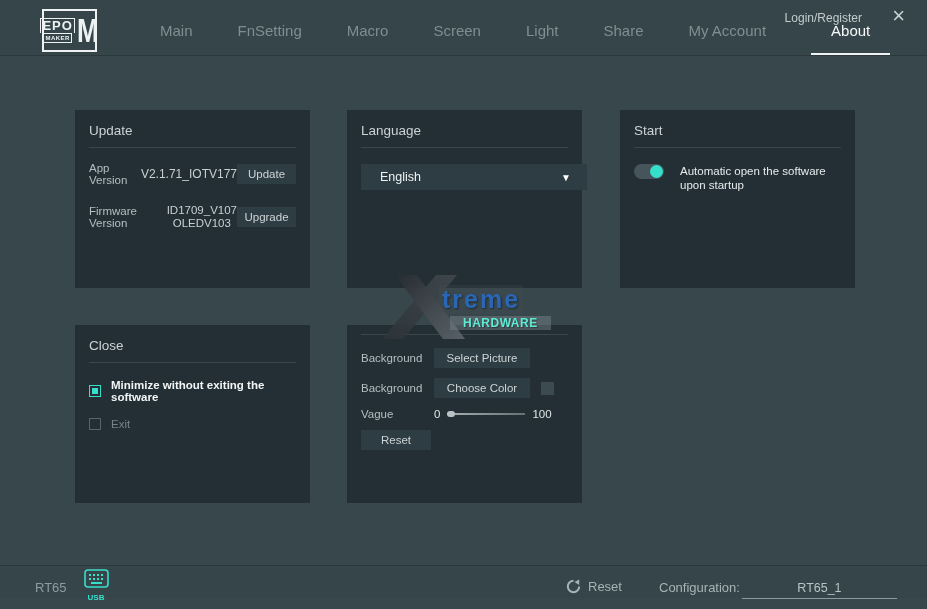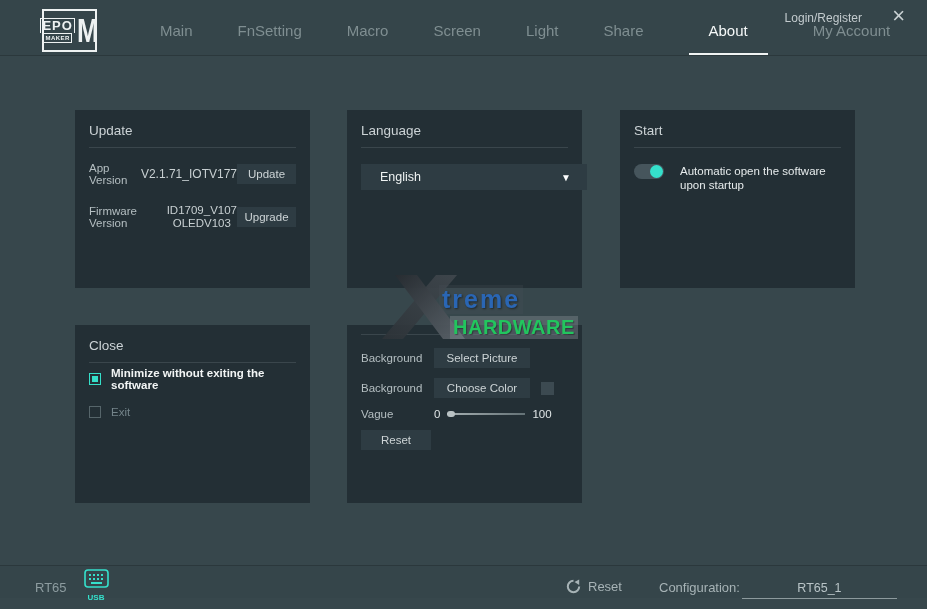--- a/index.html
+++ b/index.html
@@ -78,22 +78,22 @@
   .reset-appearance { margin-top:10px; min-width:70px; }
   
   .watermark { position:absolute; left:381px; top:275px; width:165px; height:64px; pointer-events:none; z-index:5; }
   .wm-x { position:absolute; left:0; top:0; }
   .wm-treme {
     position:absolute; left:58px; top:10px; font-size:25px; font-weight:bold;
     color:#2a66b4; letter-spacing:2px; text-shadow:1px 1px 2px rgba(0,0,0,0.45);
     background:rgba(70,80,88,0.25); padding:0 3px;
   }
   .wm-hardware {
-    position:absolute; left:69px; top:41px; font-size:20px; font-weight:bold;
-    color:#22c55e; letter-spacing:0.5px; background:rgba(125,133,140,0.45); padding:0 3px;
+    position:absolute; left:69px; top:41px; font-size:12px; font-weight:bold;
+    color:#5eead4; letter-spacing:0.5px; background:rgba(125,133,140,0.45); padding:0 13px;
     text-shadow:1px 1px 1px rgba(0,0,0,0.35);
   }
   
   .footer {
     position:absolute; left:0; top:565px; width:927px; height:33px;
     background:#35454a; border-top:1px solid #2b383c;
   }
   .device-name { position:absolute; left:35px; top:14px; font-size:13px; color:#8d9ca0; }
   .usb-block { position:absolute; left:82px; top:3px; width:28px; text-align:center; cursor:pointer; }
   .usb-label { font-size:8px; color:#35e0cb; font-weight:bold; margin-top:1px; }
@@ -119,22 +119,22 @@
   </div>
   <div class="login">Login/Register</div>
   <div class="win-close">×</div>
   <div class="nav">
     <div class="nav-item">Main</div>
     <div class="nav-item">FnSetting</div>
     <div class="nav-item">Macro</div>
     <div class="nav-item">Screen</div>
     <div class="nav-item">Light</div>
     <div class="nav-item">Share</div>
+    <div class="nav-item">My Account</div>
     <div class="nav-item active">About</div>
-    <div class="nav-item">My Account</div>
   </div>
 </div>
 
 <div class="panel" id="panel-update">
   <div class="panel-title">Update</div>
   <div class="panel-divider"></div>
   <div class="row">
     <span class="lbl">App Version</span>
     <span class="val">V2.1.71_IOTV177</span>
     <button class="btn btn-right">Update</button>
@@ -165,21 +165,21 @@
     <div class="toggle">
       <div class="toggle-knob"></div>
     </div>
     <div class="start-label">Automatic open the software upon startup</div>
   </div>
 </div>
 
 <div class="panel" id="panel-close">
   <div class="panel-title">Close</div>
   <div class="panel-divider"></div>
-  <div class="row" style="margin-top:4px;">
+  <div class="row" style="margin-top:16px;">
     <div class="cb checked">
       <div class="cb-inner"></div>
     </div>
     <span class="close-label-on">Minimize without exiting the software</span>
   </div>
   <div class="row" style="margin-top:15px;">
     <div class="cb"></div>
     <span class="close-label-off">Exit</span>
   </div>
 </div>

